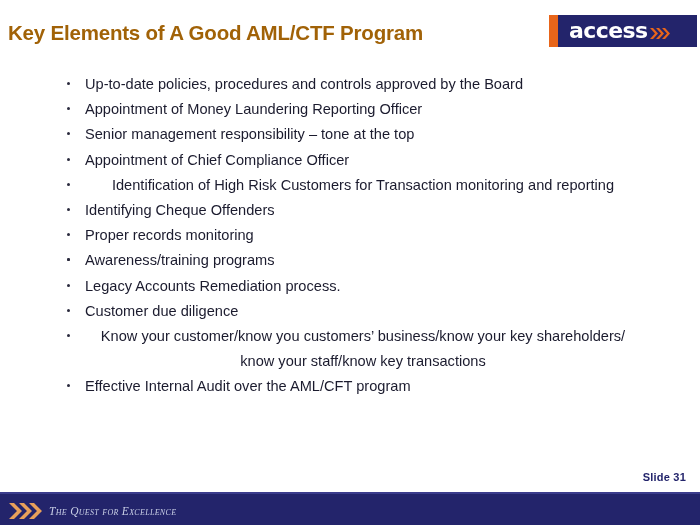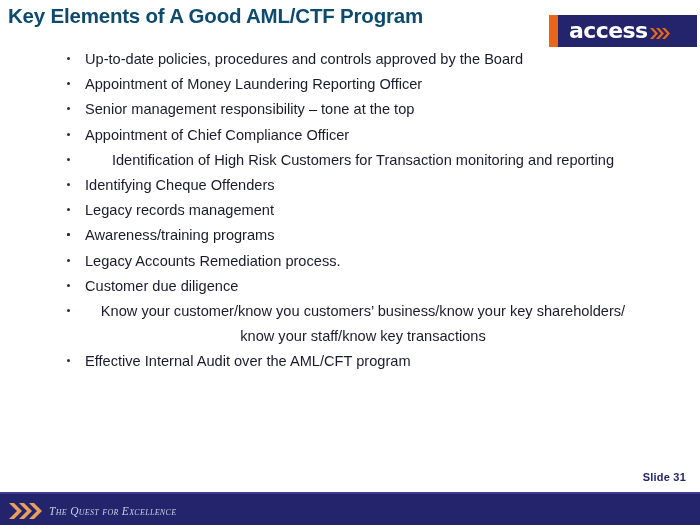--- a/index.html
+++ b/index.html
@@ -15,25 +15,25 @@
     width: 700px;
     height: 525px;
     background: #ffffff;
     overflow: hidden;
   }
 
   
   .slide-title {
     position: absolute;
     left: 8px;
-    top: 4px;
+    top: 21px;
     width: 520px;
     font-size: 20.5px;
     font-weight: bold;
-    color: #0c4a6e;
+    color: #a16207;
     letter-spacing: -0.2px;
     line-height: 24px;
     white-space: nowrap;
   }
 
   
   .logo {
     position: absolute;
     left: 549px;
     top: 15px;
@@ -65,21 +65,21 @@
     align-items: center;
     margin-left: 3px;
     margin-top: 4px;
   }
   .logo-chevrons svg { display: block; }
 
   
   .bullet-list {
     position: absolute;
     left: 62px;
-    top: 47px;
+    top: 72px;
     width: 600px;
   }
   .bullet-item {
     position: relative;
     padding-left: 23px;
     font-size: 14.6px;
     line-height: 25.2px;
     color: #1b1b2e;
     margin-bottom: 0px;
   }
@@ -176,21 +176,21 @@
     <div class="bullet-item wrap">
       <span class="dot"></span>
       <span>Identification of High Risk Customers for Transaction monitoring and reporting</span>
     </div>
     <div class="bullet-item">
       <span class="dot"></span>
       <span>Identifying Cheque Offenders</span>
     </div>
     <div class="bullet-item">
       <span class="dot"></span>
-      <span>Legacy records management</span>
+      <span>Proper records monitoring</span>
     </div>
     <div class="bullet-item">
       <span class="dot"></span>
     </div>
     <div class="bullet-item">
       <span class="dot"></span>
       <span>Awareness/training programs</span>
     </div>
     <div class="bullet-item">
       <span class="dot"></span>

